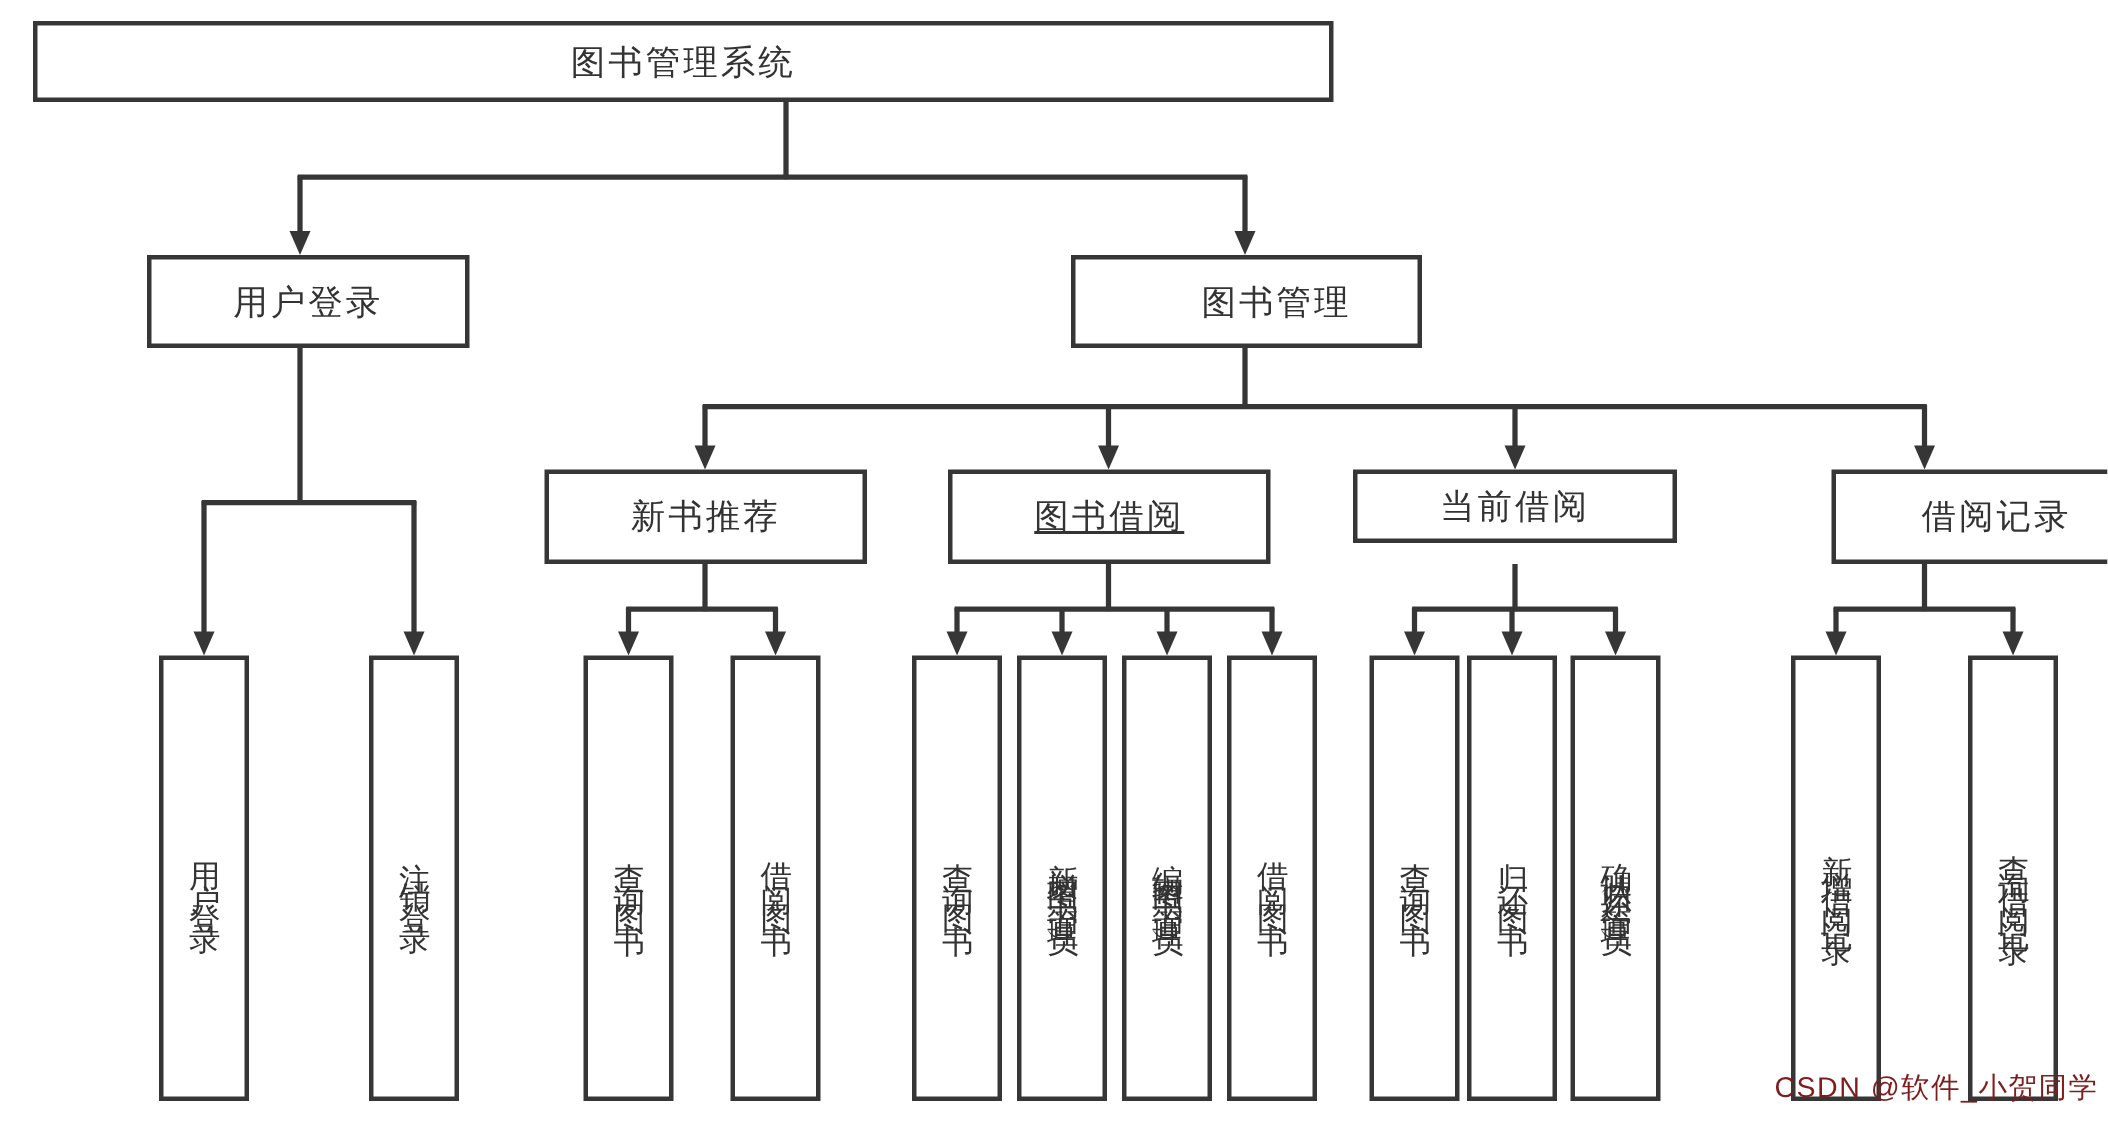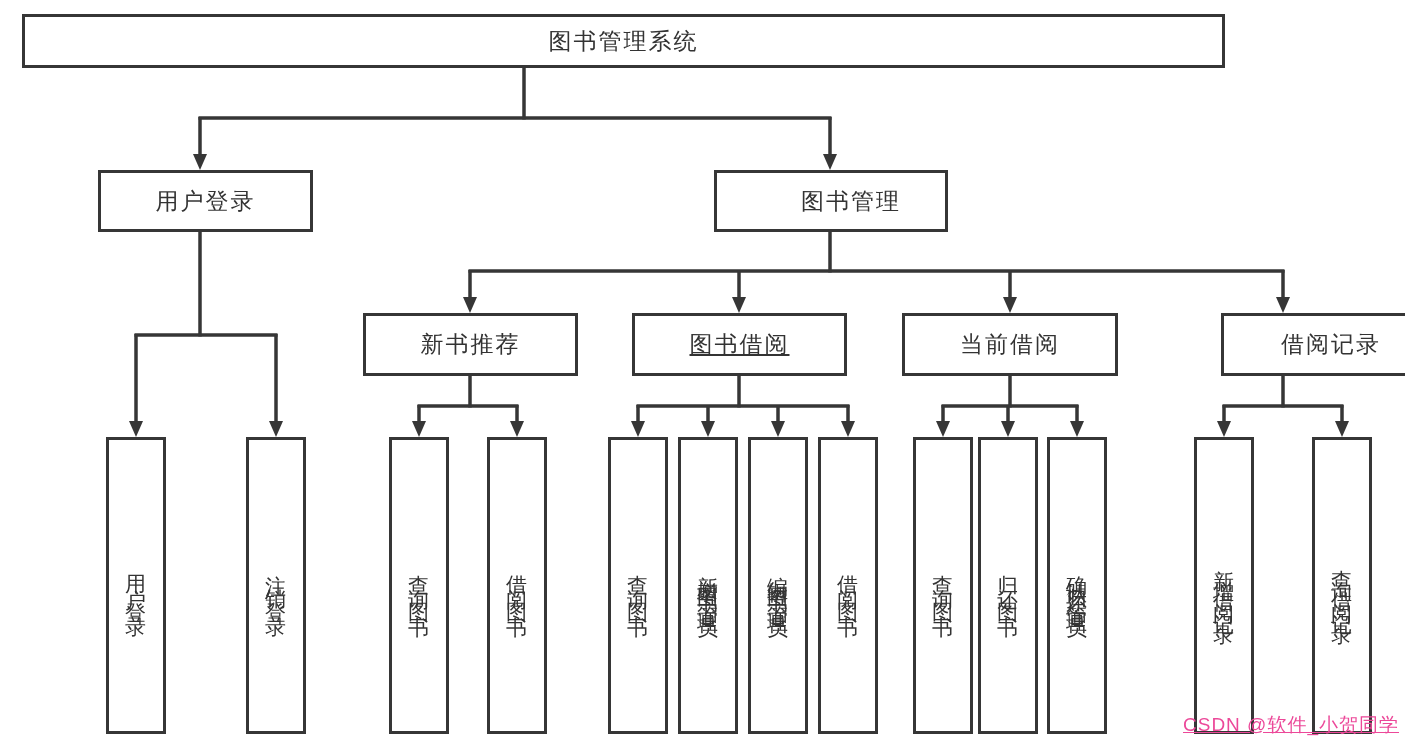--- a/index.html
+++ b/index.html
@@ -17,21 +17,21 @@
   .leaf{top:437px;height:297px;width:60px;}
   .leaf span{
     writing-mode:vertical-rl;text-orientation:mixed;
     font-size:21px;color:#333333;line-height:1;
   }
   .ls-lg span{letter-spacing:14px;}
   .ls-md span{letter-spacing:11px;}
   .ls-sm span{letter-spacing:6px;}
   .watermark{
     position:absolute;left:1183px;top:712px;z-index:6;
-    font-size:19px;color:#ec4899;letter-spacing:1px;white-space:nowrap;text-decoration:underline;
+    font-size:19px;color:#7f1d1d;letter-spacing:1px;white-space:nowrap;
   }
 </style>
 </head>
 <body>
 
 <div class="stage">
 
   <svg class="connectors" width="1405" height="747" viewBox="0 0 1405 747">
     <g stroke="#363636" stroke-width="3.5" fill="none">
 
@@ -93,38 +93,38 @@
       <polygon points="771,421 785,421 778,437"></polygon>
       <polygon points="841,421 855,421 848,437"></polygon>
       <polygon points="936,421 950,421 943,437"></polygon>
       <polygon points="1001,421 1015,421 1008,437"></polygon>
       <polygon points="1070,421 1084,421 1077,437"></polygon>
       <polygon points="1217,421 1231,421 1224,437"></polygon>
       <polygon points="1335,421 1349,421 1342,437"></polygon>
     </g>
   </svg>
 
-  <div class="node hnode" style="left:22px;top:14px;width:1203px;height:54px;">
+  <div class="node hnode" style="left:22px;top:14px;width:867px;height:54px;">
     <span>图书管理系统</span>
   </div>
 
   <div class="node hnode" style="left:98px;top:170px;width:215px;height:62px;">
     <span>用户登录</span>
   </div>
   <div class="node hnode" style="left:714px;top:170px;width:234px;height:62px;padding-left:40px;">
     <span>图书管理</span>
   </div>
 
   <div class="node hnode" style="left:363px;top:313px;width:215px;height:63px;">
     <span>新书推荐</span>
   </div>
   <div class="node hnode" style="left:632px;top:313px;width:215px;height:63px;text-decoration:underline;">
     <span>图书借阅</span>
   </div>
-  <div class="node hnode" style="left:902px;top:313px;width:216px;height:63px;">
+  <div class="node hnode" style="left:902px;top:313px;width:216px;height:49px;">
     <span>当前借阅</span>
   </div>
   <div class="node hnode" style="left:1173px;top:313px;width:220px;height:63px;margin-left:48px;">
     <span>借阅记录</span>
   </div>
 
   <div class="node leaf ls-lg" style="left:106px;">
     <span>用户登录</span>
   </div>
   <div class="node leaf ls-lg" style="left:246px;">

